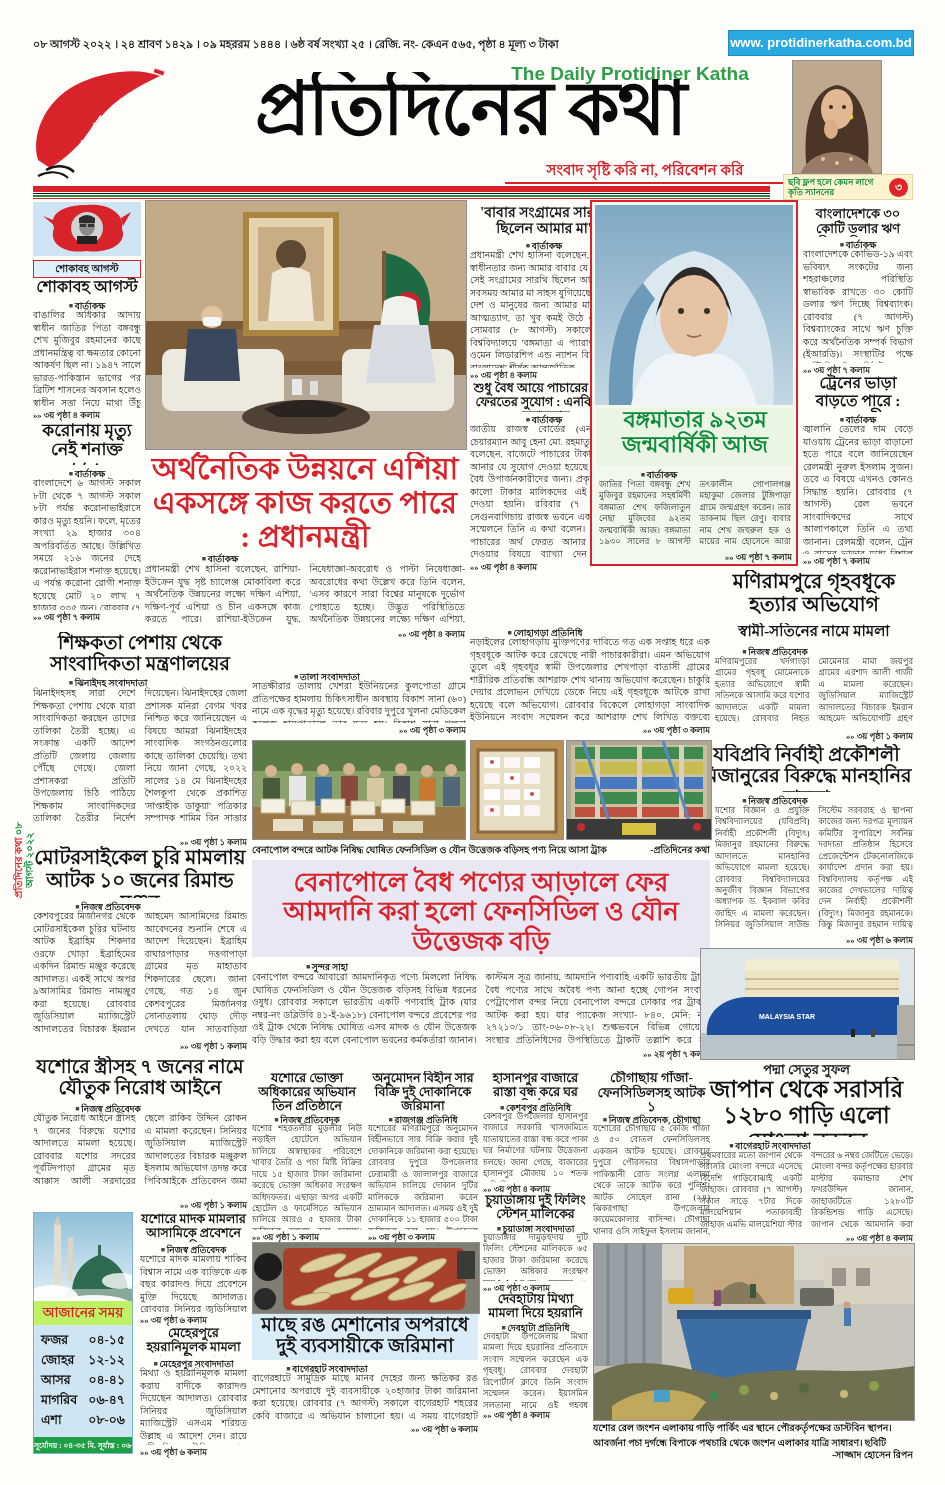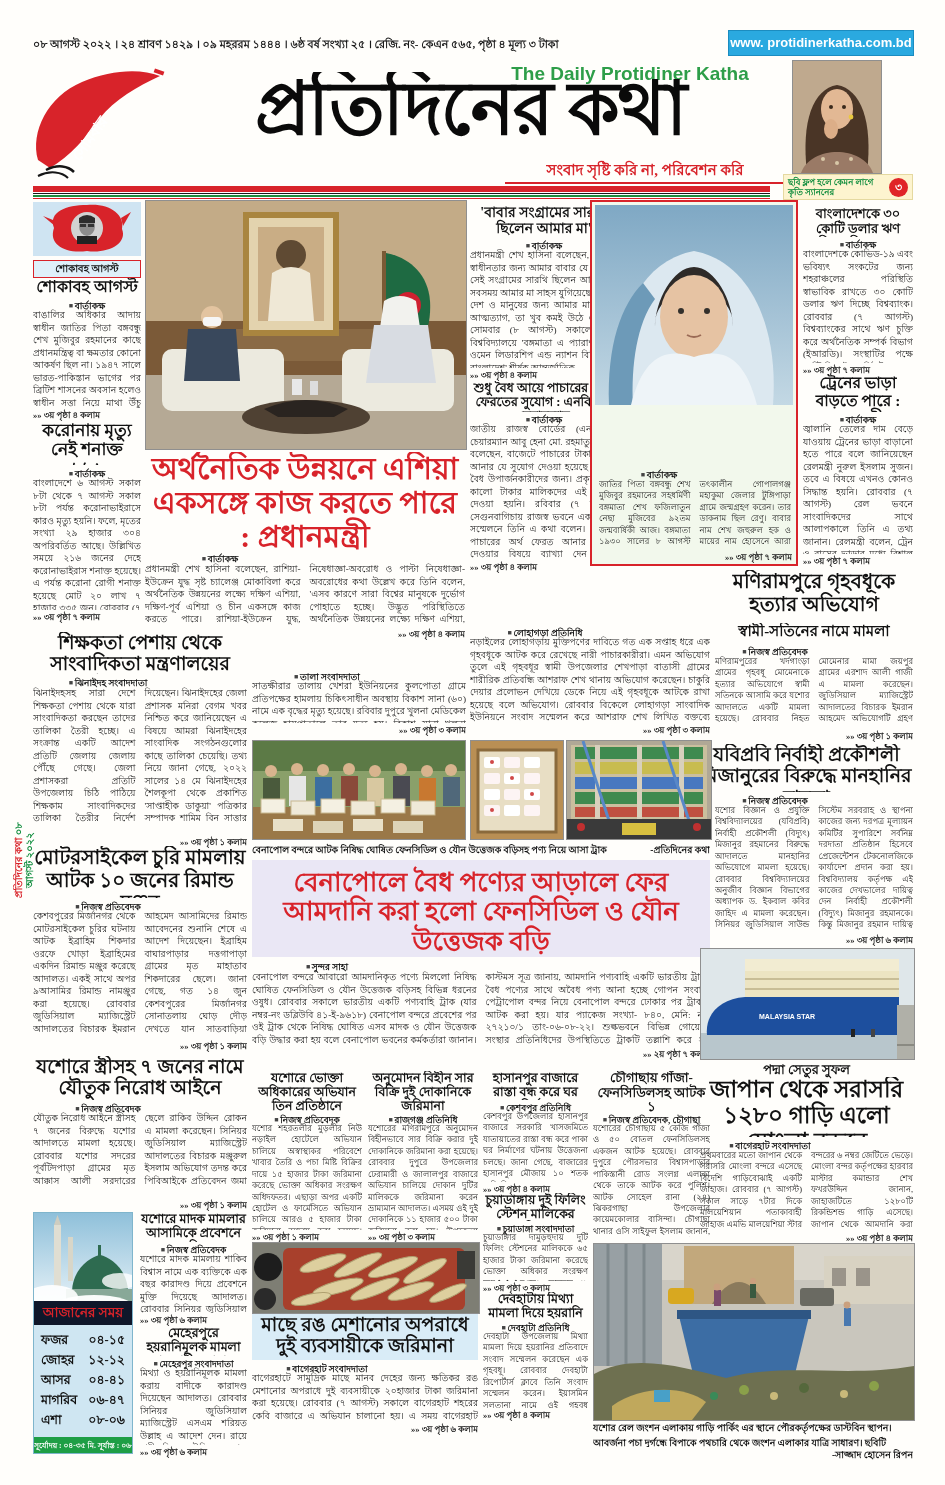--- a/index.html
+++ b/index.html
@@ -36,21 +36,21 @@
   .bongobox{border:2px solid #d8232a;background:#f2f8ec;box-sizing:border-box;}
   .benapole{background:#eae7f5;}
   .machbox{background:#d9ecf7;}
   .badge-label{background:#dff0fa;border:1px solid #d8232a;font-size:10px;font-weight:bold;
                text-align:center;color:#111;line-height:15px;overflow:hidden;}
   .vstrip{writing-mode:vertical-rl;transform:rotate(180deg);font-weight:bold;font-size:10px;
           text-align:center;line-height:1.1;overflow:hidden;}
   .vstrip .vb{color:#d8232a;}
   .vstrip .vd{color:#0e8c3c;}
   .prayer{border:1px solid #7fb5cc;box-sizing:border-box;background:#cfe6f2;display:flex;flex-direction:column;}
-  .ptitle{background:#0f172a;color:#d8232a;font-weight:bold;font-size:13.5px;text-align:center;line-height:24px;}
+  .ptitle{background:#bef264;color:#d8232a;font-weight:bold;font-size:13.5px;text-align:center;line-height:24px;}
   .prows{flex:1;padding:6px 7px;display:flex;flex-direction:column;justify-content:space-around;}
   .prow{display:flex;justify-content:space-between;font-size:12.5px;font-weight:bold;color:#111;}
   .pfoot{background:#1e9e45;color:#fff;font-size:7.6px;font-weight:bold;text-align:center;line-height:18px;white-space:nowrap;overflow:hidden;}
   .kicker{font-weight:bold;font-size:13px;text-align:center;color:#111;}
 </style>
 </head>
 <body>
 
 <div class="paper">
 
@@ -173,20 +173,21 @@
         <path d="M20 200 C14 120 44 56 99 46 C154 56 184 120 178 200 Z" fill="#dce8f0"></path>
         <path d="M60 122 C58 74 140 74 138 122 C138 96 120 62 99 62 C78 62 60 96 60 122 Z" fill="#2e2a28"></path>
         <ellipse cx="99" cy="112" rx="34" ry="42" fill="#e6c3a3"></ellipse>
         <circle cx="86" cy="106" r="3" fill="#33302c"></circle>
           <circle cx="112" cy="106" r="3" fill="#33302c"></circle>
         <path d="M92 130 Q99 134 106 130" stroke="#9a6a55" stroke-width="2" fill="none"></path>
         <path d="M14 200 C12 140 26 100 48 78 L60 94 C42 118 36 160 38 200 Z" fill="#6d9ab8"></path>
         <path d="M36 200 C48 152 70 142 99 152 C128 142 150 152 162 200 Z" fill="#eef4f8"></path>
       </svg>
     </div>
+    <div class="abs hl green" style="left:4px;top:206px;width:198px;height:58px;font-size:22px;background:#eaf6e3">বঙ্গমাতার ৯২তম জন্মবার্ষিকী আজ</div>
     <div class="abs by" style="left:7px;top:266px;width:120px">বার্তাকক্ষ</div>
     <div class="abs bd c2 sm" style="left:7px;top:277px;width:192px;height:72px">জাতির পিতা বঙ্গবন্ধু শেখ মুজিবুর রহমানের সহধর্মিণী বঙ্গমাতা শেখ ফজিলাতুন নেছা মুজিবের ৯২তম জন্মবার্ষিকী আজ। বঙ্গমাতা ১৯৩০ সালের ৮ আগস্ট তৎকালীন গোপালগঞ্জ মহাকুমা জেলার টুঙ্গিপাড়া গ্রামে জন্মগ্রহণ করেন। তার ডাকনাম ছিল রেণু। বাবার নাম শেখ জহুরুল হক ও মায়ের নাম হোসেনে আরা বেগম। এক ভাই-দুই বোনের মধ্যে তিনি ছিলেন ছোট। ১৯৭৫ সালের ১৫ আগস্ট কালরাতে তিনি জাতির পিতার হত্যাকারীদের হাতে নির্মমভাবে শাহাদাৎ বরণ করেন। বঙ্গমাতাশেখ ফজিলাতুন নেছা</div>
     <div class="abs cont r" style="left:100px;top:349px;width:100px">»» ৩য় পৃষ্ঠা ৭ কলাম</div>
   </div>
 
   <div class="abs hl" style="left:803px;top:207px;width:110px;height:30px;font-size:13px">বাংলাদেশকে ৩০ কোটি ডলার ঋণ দিচ্ছে বিশ্বব্যাংক</div>
   <div class="abs by" style="left:803px;top:238px;width:110px">বার্তাকক্ষ</div>
   <div class="abs bd" style="left:803px;top:248px;width:110px;height:115px">বাংলাদেশকে কোভিড-১৯ এবং ভবিষ্যৎ সংকটের জন্য শহরাঞ্চলের পরিস্থিতি স্বাভাবিক রাখতে ৩০ কোটি ডলার ঋণ দিচ্ছে বিশ্বব্যাংক। রোববার (৭ আগস্ট) বিশ্বব্যাংকের সাথে ঋণ চুক্তি করে অর্থনৈতিক সম্পর্ক বিভাগ (ইআরডি)। সংস্থাটির পক্ষে কান্ট্রি ডিরেক্টর মার্সি টেম্বন এবং ইআরডির সচিব শরিফা খান নিজ নিজ পক্ষে ঋণ চুক্তিতে সই করেন। বিশ্বব্যাংকে জানায়, বাংলাদেশ সরকার এবং</div>
   <div class="abs cont" style="left:803px;top:364px;width:110px">»» ৩য় পৃষ্ঠা ৭ কলাম</div>
 

